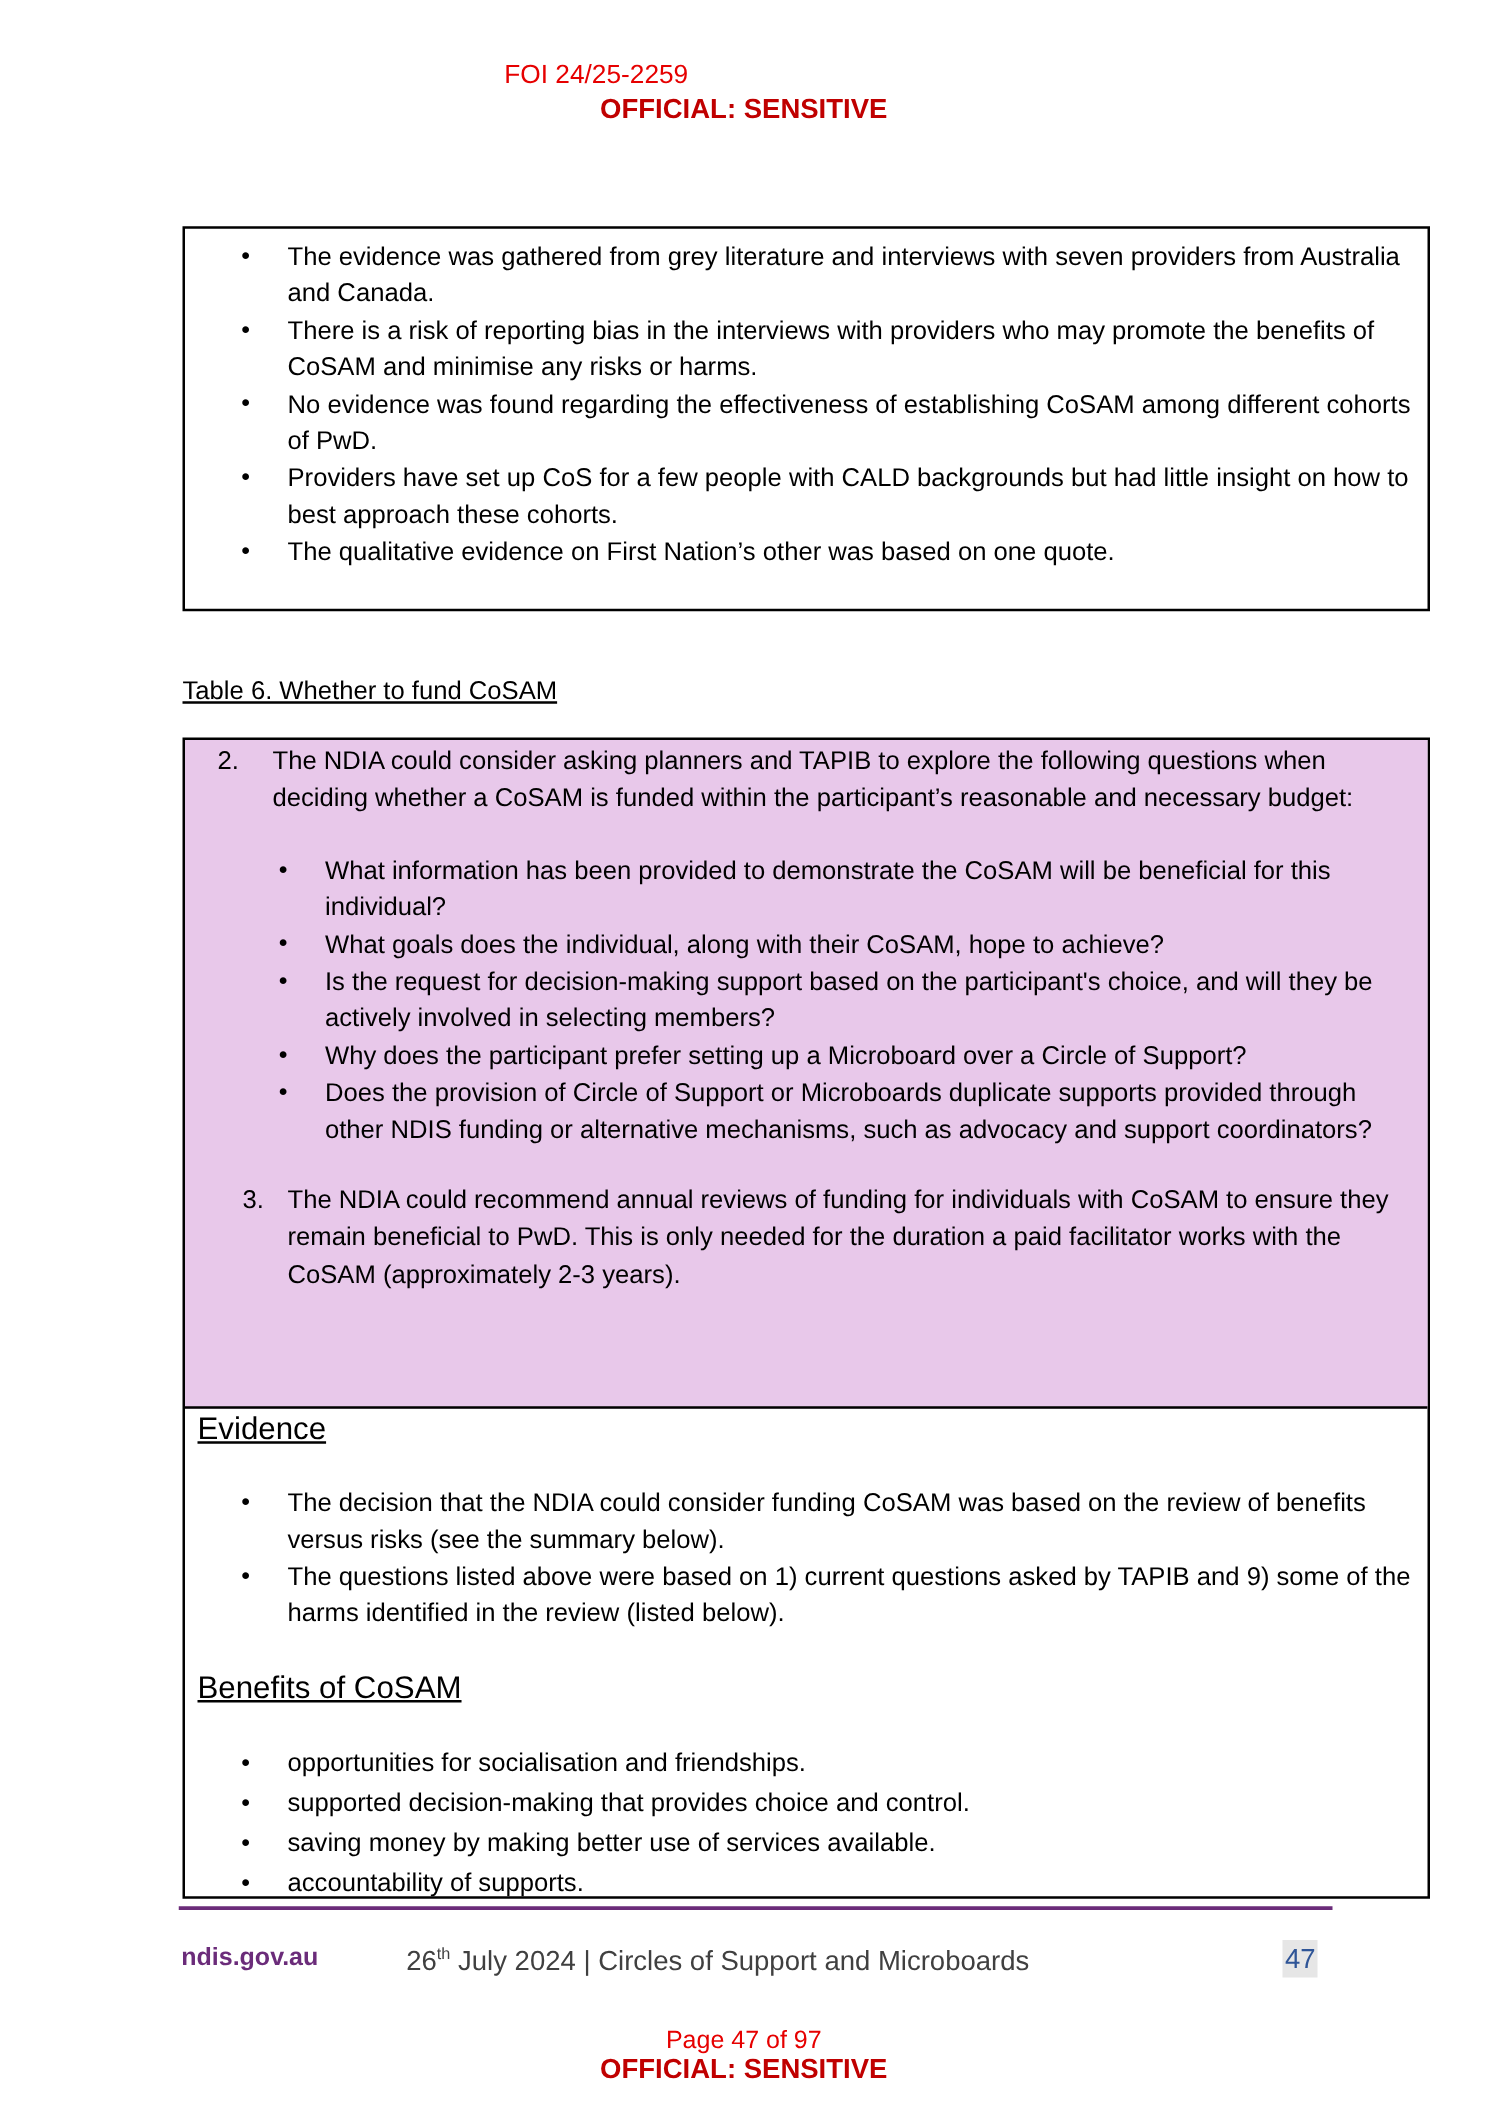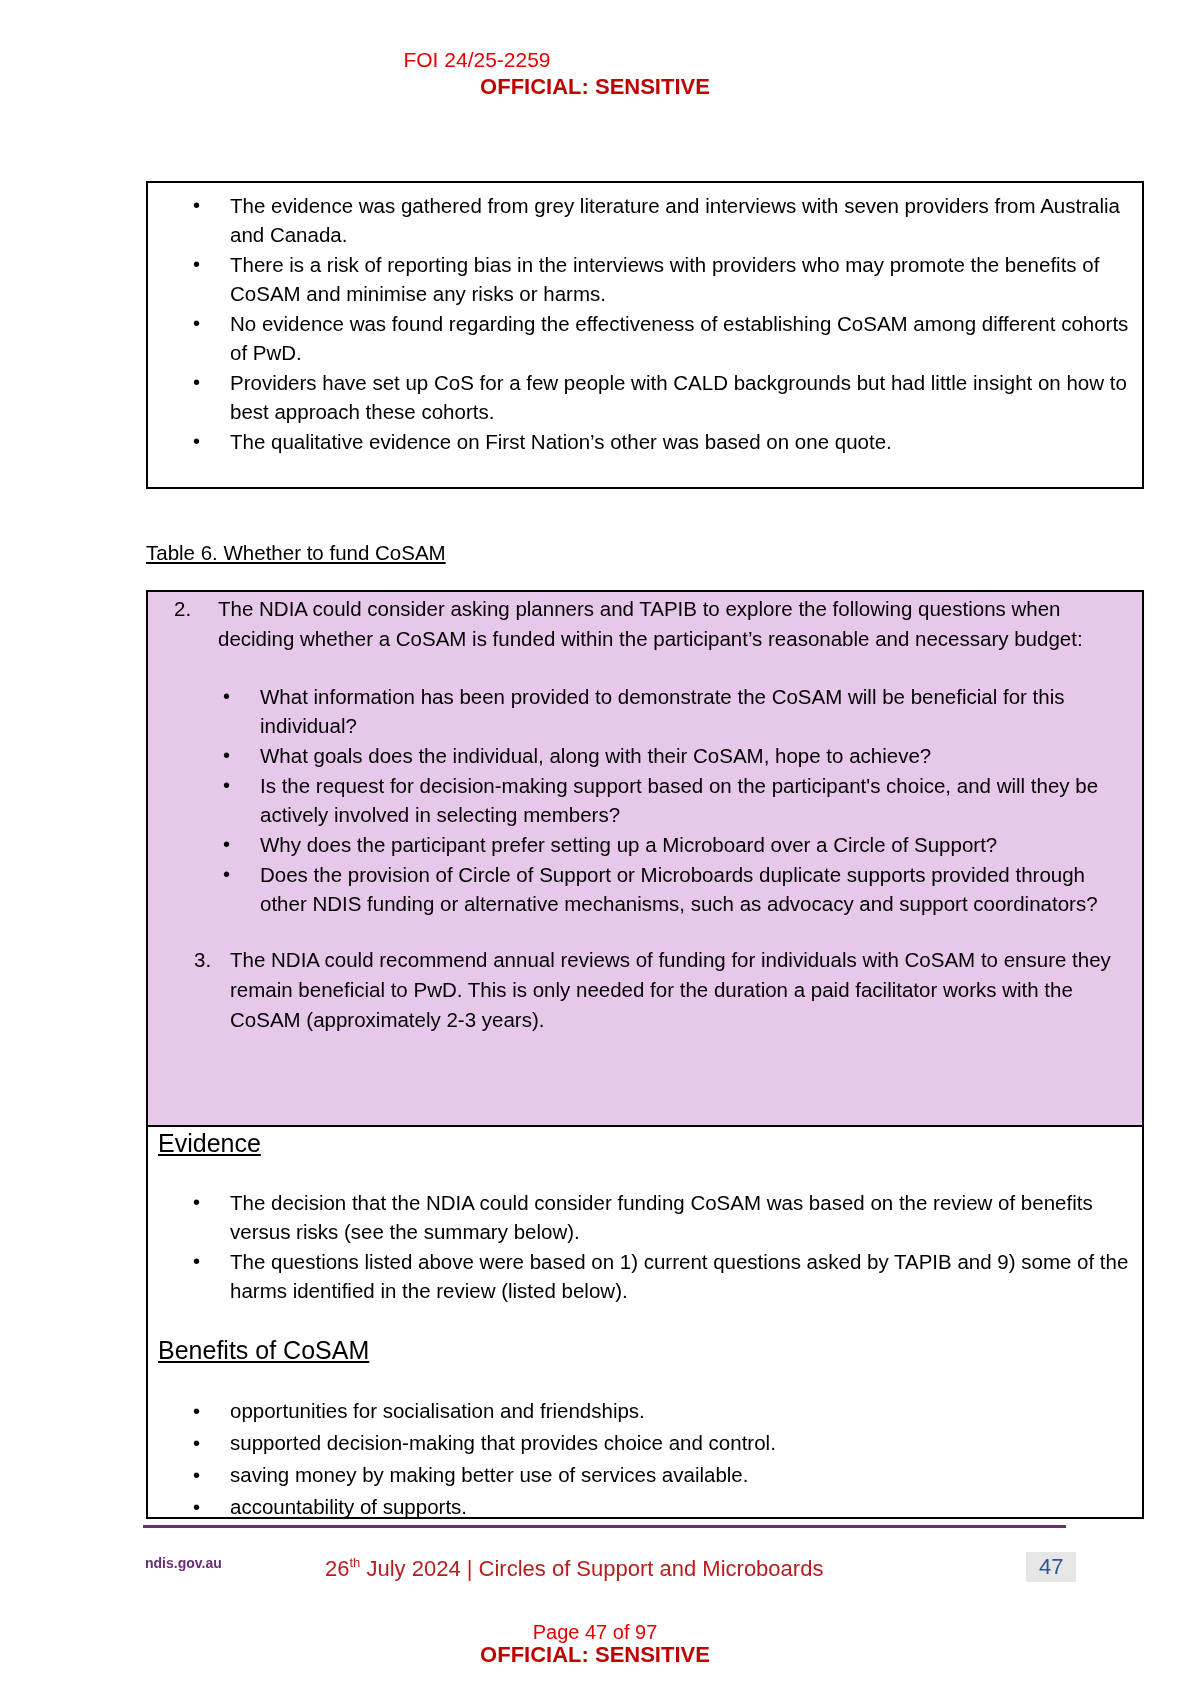--- a/index.html
+++ b/index.html
@@ -26,25 +26,25 @@
   .sub ul.bl li { padding-left: 112px; padding-right: 14px; line-height: 29px; }
   .sub ul.bl li::before { left: 75px; }
   .item3 { padding: 26px 20px 0 82px; }
   .item3 .n { left: 46px; }
   .white { padding: 0 10px 0 10px; }
   .sec-title { font-size: 25px; text-decoration: underline; line-height: 30px; margin-top: 1px; }
   .white ul.bl { margin: 30px 0 30px -10px; }
   .white ul.bl li { line-height: 29px; }
   .benefits ul.bl li { line-height: 32px; margin-bottom: 0; }
   .footer-line { position: absolute; top: 1525px; left: 143px; width: 923px; height: 3px; background: #6b2c7a; }
-  .footer-site { position: absolute; top: 1555px; left: 145px; color: #6b2c7a; font-size: 14px; font-weight: bold; }
-  .footer-doc { position: absolute; top: 1555px; left: 325px; color: #b91c1c; font-size: 22px; }
+  .footer-site { position: absolute; top: 1555px; left: 145px; color: #6b2c7a; font-size: 20px; font-weight: bold; }
+  .footer-doc { position: absolute; top: 1555px; left: 325px; color: #404040; font-size: 22px; }
   .footer-doc sup { font-size: 13px; vertical-align: 9px; }
   .footer-pg { position: absolute; top: 1552px; left: 1026px; color: #2f5597; font-size: 22px;
-               background: #e6e6e6; padding: 2px 13px; }
+               background: #e6e6e6; padding: 2px 2px; }
   .pg-of { position: absolute; top: 1621px; left: 0; width: 1190px; text-align: center; color: #e60000; font-size: 20px; }
   .ftr-class { position: absolute; top: 1642px; left: 0; width: 1190px; text-align: center; color: #c00000; font-size: 22px; font-weight: bold; }
 </style>
 </head>
 <body>
 
 <div class="hdr-foi">FOI 24/25-2259</div>
 <div class="hdr-class">OFFICIAL: SENSITIVE</div>
 
 <div class="box box1">

